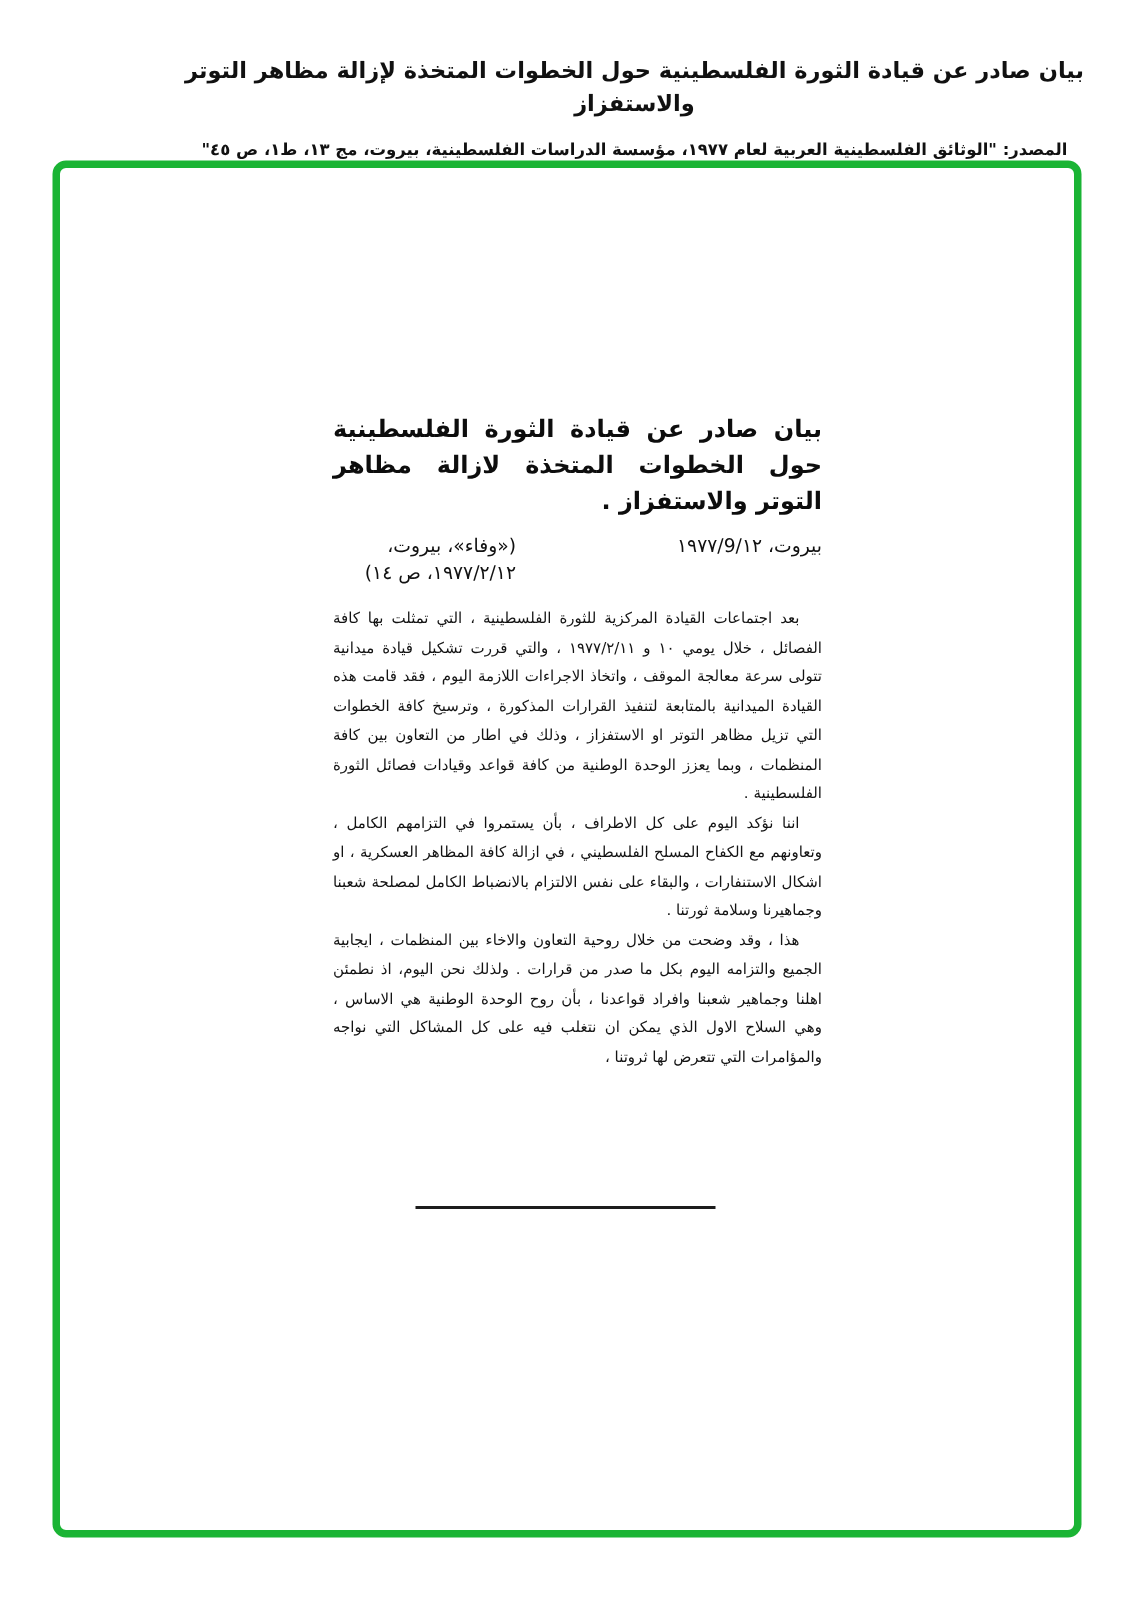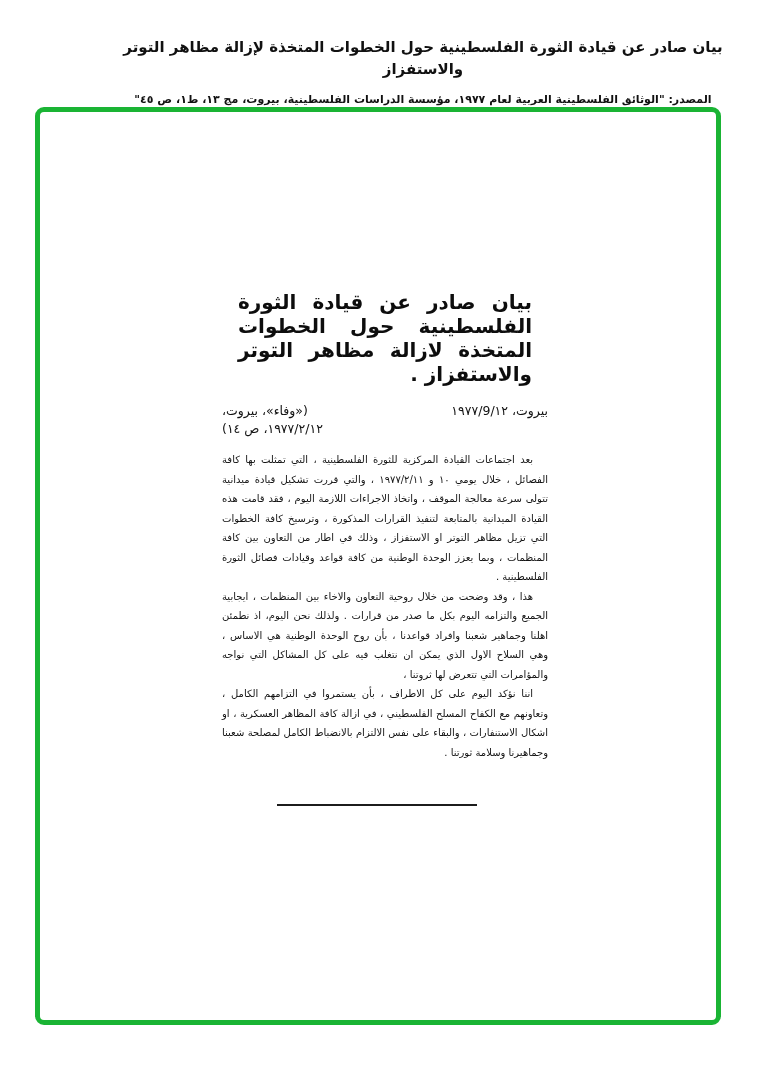--- a/index.html
+++ b/index.html
@@ -55,42 +55,42 @@
 
   
   .doc-content {
     position: absolute;
     left: 222px;
     top: 274px;
     width: 326px;
     direction: rtl;
   }
   .doc-title {
-    margin: 16px;
-    font-size: 20px;
+    margin: 0;
+    font-size: 16px;
     line-height: 24px;
     font-weight: 700;
     text-align: justify;
     color: #0d0d0d;
   }
   .dateline {
     margin-top: 9px;
     display: flex;
     justify-content: space-between;
     align-items: flex-start;
     font-size: 12.5px;
     line-height: 18px;
     font-weight: 500;
   }
   .dateline-place {
     white-space: nowrap;
   }
   .dateline-cite {
     width: 122px;
-    text-align: left;
+    text-align: right;
   }
   .doc-body {
     margin-top: 12px;
   }
   .body-par {
     margin: 0;
     font-size: 10px;
     line-height: 19.5px;
     text-align: justify;
     text-indent: 15px;
@@ -121,18 +121,18 @@
 <div class="doc-content">
   <h1 class="doc-title">بيان صادر عن قيادة الثورة الفلسطينية حول الخطوات المتخذة لازالة مظاهر التوتر والاستفزاز .</h1>
 
   <div class="dateline">
     <span class="dateline-place">بيروت، ١٩٧٧/9/١٢</span>
     <span class="dateline-cite">(«وفاء»، بيروت، ١٩٧٧/٢/١٢، ص ١٤)</span>
   </div>
 
   <div class="doc-body">
     <p class="body-par">بعد اجتماعات القيادة المركزية للثورة الفلسطينية ، التي تمثلت بها كافة الفصائل ، خلال يومي ١٠ و ١٩٧٧/٢/١١ ، والتي قررت تشكيل قيادة ميدانية تتولى سرعة معالجة الموقف ، واتخاذ الاجراءات اللازمة اليوم ، فقد قامت هذه القيادة الميدانية بالمتابعة لتنفيذ القرارات المذكورة ، وترسيخ كافة الخطوات التي تزيل مظاهر التوتر او الاستفزاز ، وذلك في اطار من التعاون بين كافة المنظمات ، وبما يعزز الوحدة الوطنية من كافة قواعد وقيادات فصائل الثورة الفلسطينية .</p>
+    <p class="body-par">اننا نؤكد اليوم على كل الاطراف ، بأن يستمروا في التزامهم الكامل ، وتعاونهم مع الكفاح المسلح الفلسطيني ، في ازالة كافة المظاهر العسكرية ، او اشكال الاستنفارات ، والبقاء على نفس الالتزام بالانضباط الكامل لمصلحة شعبنا وجماهيرنا وسلامة ثورتنا .</p>
     <p class="body-par">هذا ، وقد وضحت من خلال روحية التعاون والاخاء بين المنظمات ، ايجابية الجميع والتزامه اليوم بكل ما صدر من قرارات . ولذلك نحن اليوم، اذ نطمئن اهلنا وجماهير شعبنا وافراد قواعدنا ، بأن روح الوحدة الوطنية هي الاساس ، وهي السلاح الاول الذي يمكن ان نتغلب فيه على كل المشاكل التي نواجه والمؤامرات التي تتعرض لها ثروتنا ،</p>
-    <p class="body-par">اننا نؤكد اليوم على كل الاطراف ، بأن يستمروا في التزامهم الكامل ، وتعاونهم مع الكفاح المسلح الفلسطيني ، في ازالة كافة المظاهر العسكرية ، او اشكال الاستنفارات ، والبقاء على نفس الالتزام بالانضباط الكامل لمصلحة شعبنا وجماهيرنا وسلامة ثورتنا .</p>
   </div>
 </div>
 
 <div class="end-divider" style="background: rgb(28, 28, 28);"></div>
 
 </body></html>

